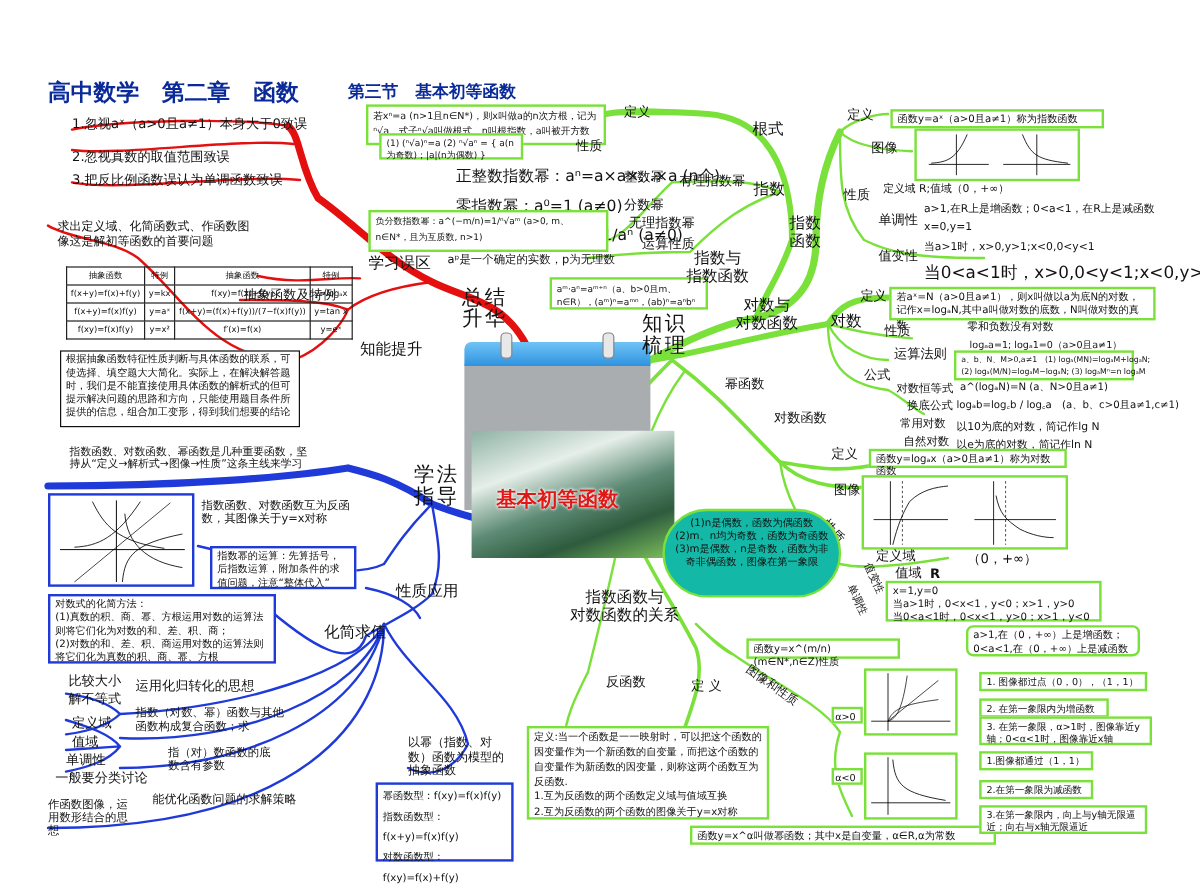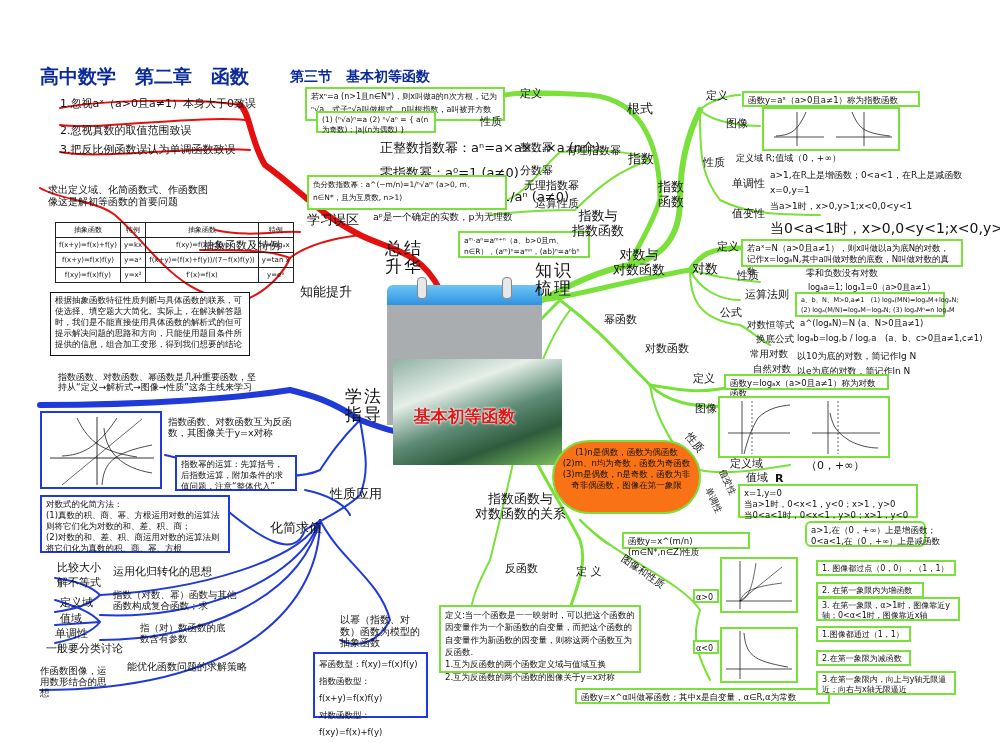--- a/index.html
+++ b/index.html
@@ -264,38 +264,38 @@
 <div class="abs lbl" style="left:806px;top:460px;">（0，+∞）</div>
 <div class="abs lbl" style="left:746px;top:472px;">值域</div>
 <div class="abs lbl" style="left:775px;top:473px;font-weight:bold;">R</div>
 <div class="abs lbl" style="left:714px;top:477px;transform:rotate(65deg);font-size:9px;">值变性</div>
 <div class="abs lbl" style="left:700px;top:495px;transform:rotate(65deg);font-size:9px;">单调性</div>
 <div class="box g" style="left:738px;top:484px;width:180px;height:34px;font-size:8.5px;line-height:1.3;">
   <div>x=1,y=0</div>
   <div>当a&gt;1时，0&lt;x&lt;1，y&lt;0；x&gt;1，y&gt;0</div>
   <div>当0&lt;a&lt;1时，0&lt;x&lt;1，y&gt;0；x&gt;1，y&lt;0</div>
 </div>
-<div class="box g" style="left:805px;top:521px;width:121px;height:26px;font-size:8.5px;line-height:1.3;white-space:pre;border-radius:6px;">a&gt;1,在（0，+∞）上是增函数；
+<div class="box g" style="left:805px;top:521px;width:145px;height:26px;font-size:8.5px;line-height:1.3;white-space:pre;border-radius:6px;">a&gt;1,在（0，+∞）上是增函数；
 0&lt;a&lt;1,在（0，+∞）上是减函数</div>
 
 <div class="abs lbl" style="left:604px;top:314px;">幂函数</div>
-<div class="abs" style="left:552px;top:440px;width:145px;height:70px;border:2px solid #7ae03a;border-radius:40px;background:#f97316;">
+<div class="abs" style="left:552px;top:424px;width:145px;height:70px;border:2px solid #7ae03a;border-radius:40px;background:#14b8a6;">
   <div class="lbl" style="font-size:8.5px;white-space:pre-wrap;text-align:center;padding:5px 6px;line-height:1.3;">(1)n是偶数，函数为偶函数
 (2)m、n均为奇数，函数为奇函数
 (3)m是偶数，n是奇数，函数为非奇非偶函数，图像在第一象限</div>
 </div>
 <div class="box g" style="left:622px;top:532px;width:128px;height:17px;font-size:8.5px;line-height:1.3;">函数y=x^(m/n) (m∈N*,n∈Z)性质</div>
 
 <div class="abs lblm" style="left:475px;top:492px;white-space:pre;text-align:center;">指数函数与
 对数函数的关系</div>
 <div class="abs lbl" style="left:505px;top:563px;">反函数</div>
 <div class="abs lbl" style="left:576px;top:566px;font-size:11px;">定 义</div>
 <div class="abs lbl" style="left:618px;top:566px;transform:rotate(35deg);font-size:10px;">图像和性质</div>
 
-<div class="box g" style="left:439px;top:605px;width:202px;height:68px;font-size:8.5px;line-height:1.45;">
+<div class="box g" style="left:439px;top:605px;width:202px;height:78px;font-size:8.5px;line-height:1.45;">
   <div>定义:当一个函数是一一映射时，可以把这个函数的因变量作为一个新函数的自变量，而把这个函数的自变量作为新函数的因变量，则称这两个函数互为反函数.</div>
   <div>1.互为反函数的两个函数定义域与值域互换</div>
   <div>2.互为反函数的两个函数的图像关于y=x对称</div>
 </div>
 <div class="box g" style="left:575px;top:688px;width:255px;height:16px;font-size:8.5px;line-height:1.2;">函数y=x^α叫做幂函数；其中x是自变量，α∈R,α为常数</div>
 
 <div class="box g" style="left:693px;top:589px;width:26px;height:14px;font-size:8px;padding:1px;">α&gt;0</div>
 <div class="box g" style="left:693px;top:640px;width:26px;height:14px;font-size:8px;padding:1px;">α&lt;0</div>
 <div class="box g" style="left:720px;top:557px;width:78px;height:56px;padding:0;">
   <svg width="74" height="52">

